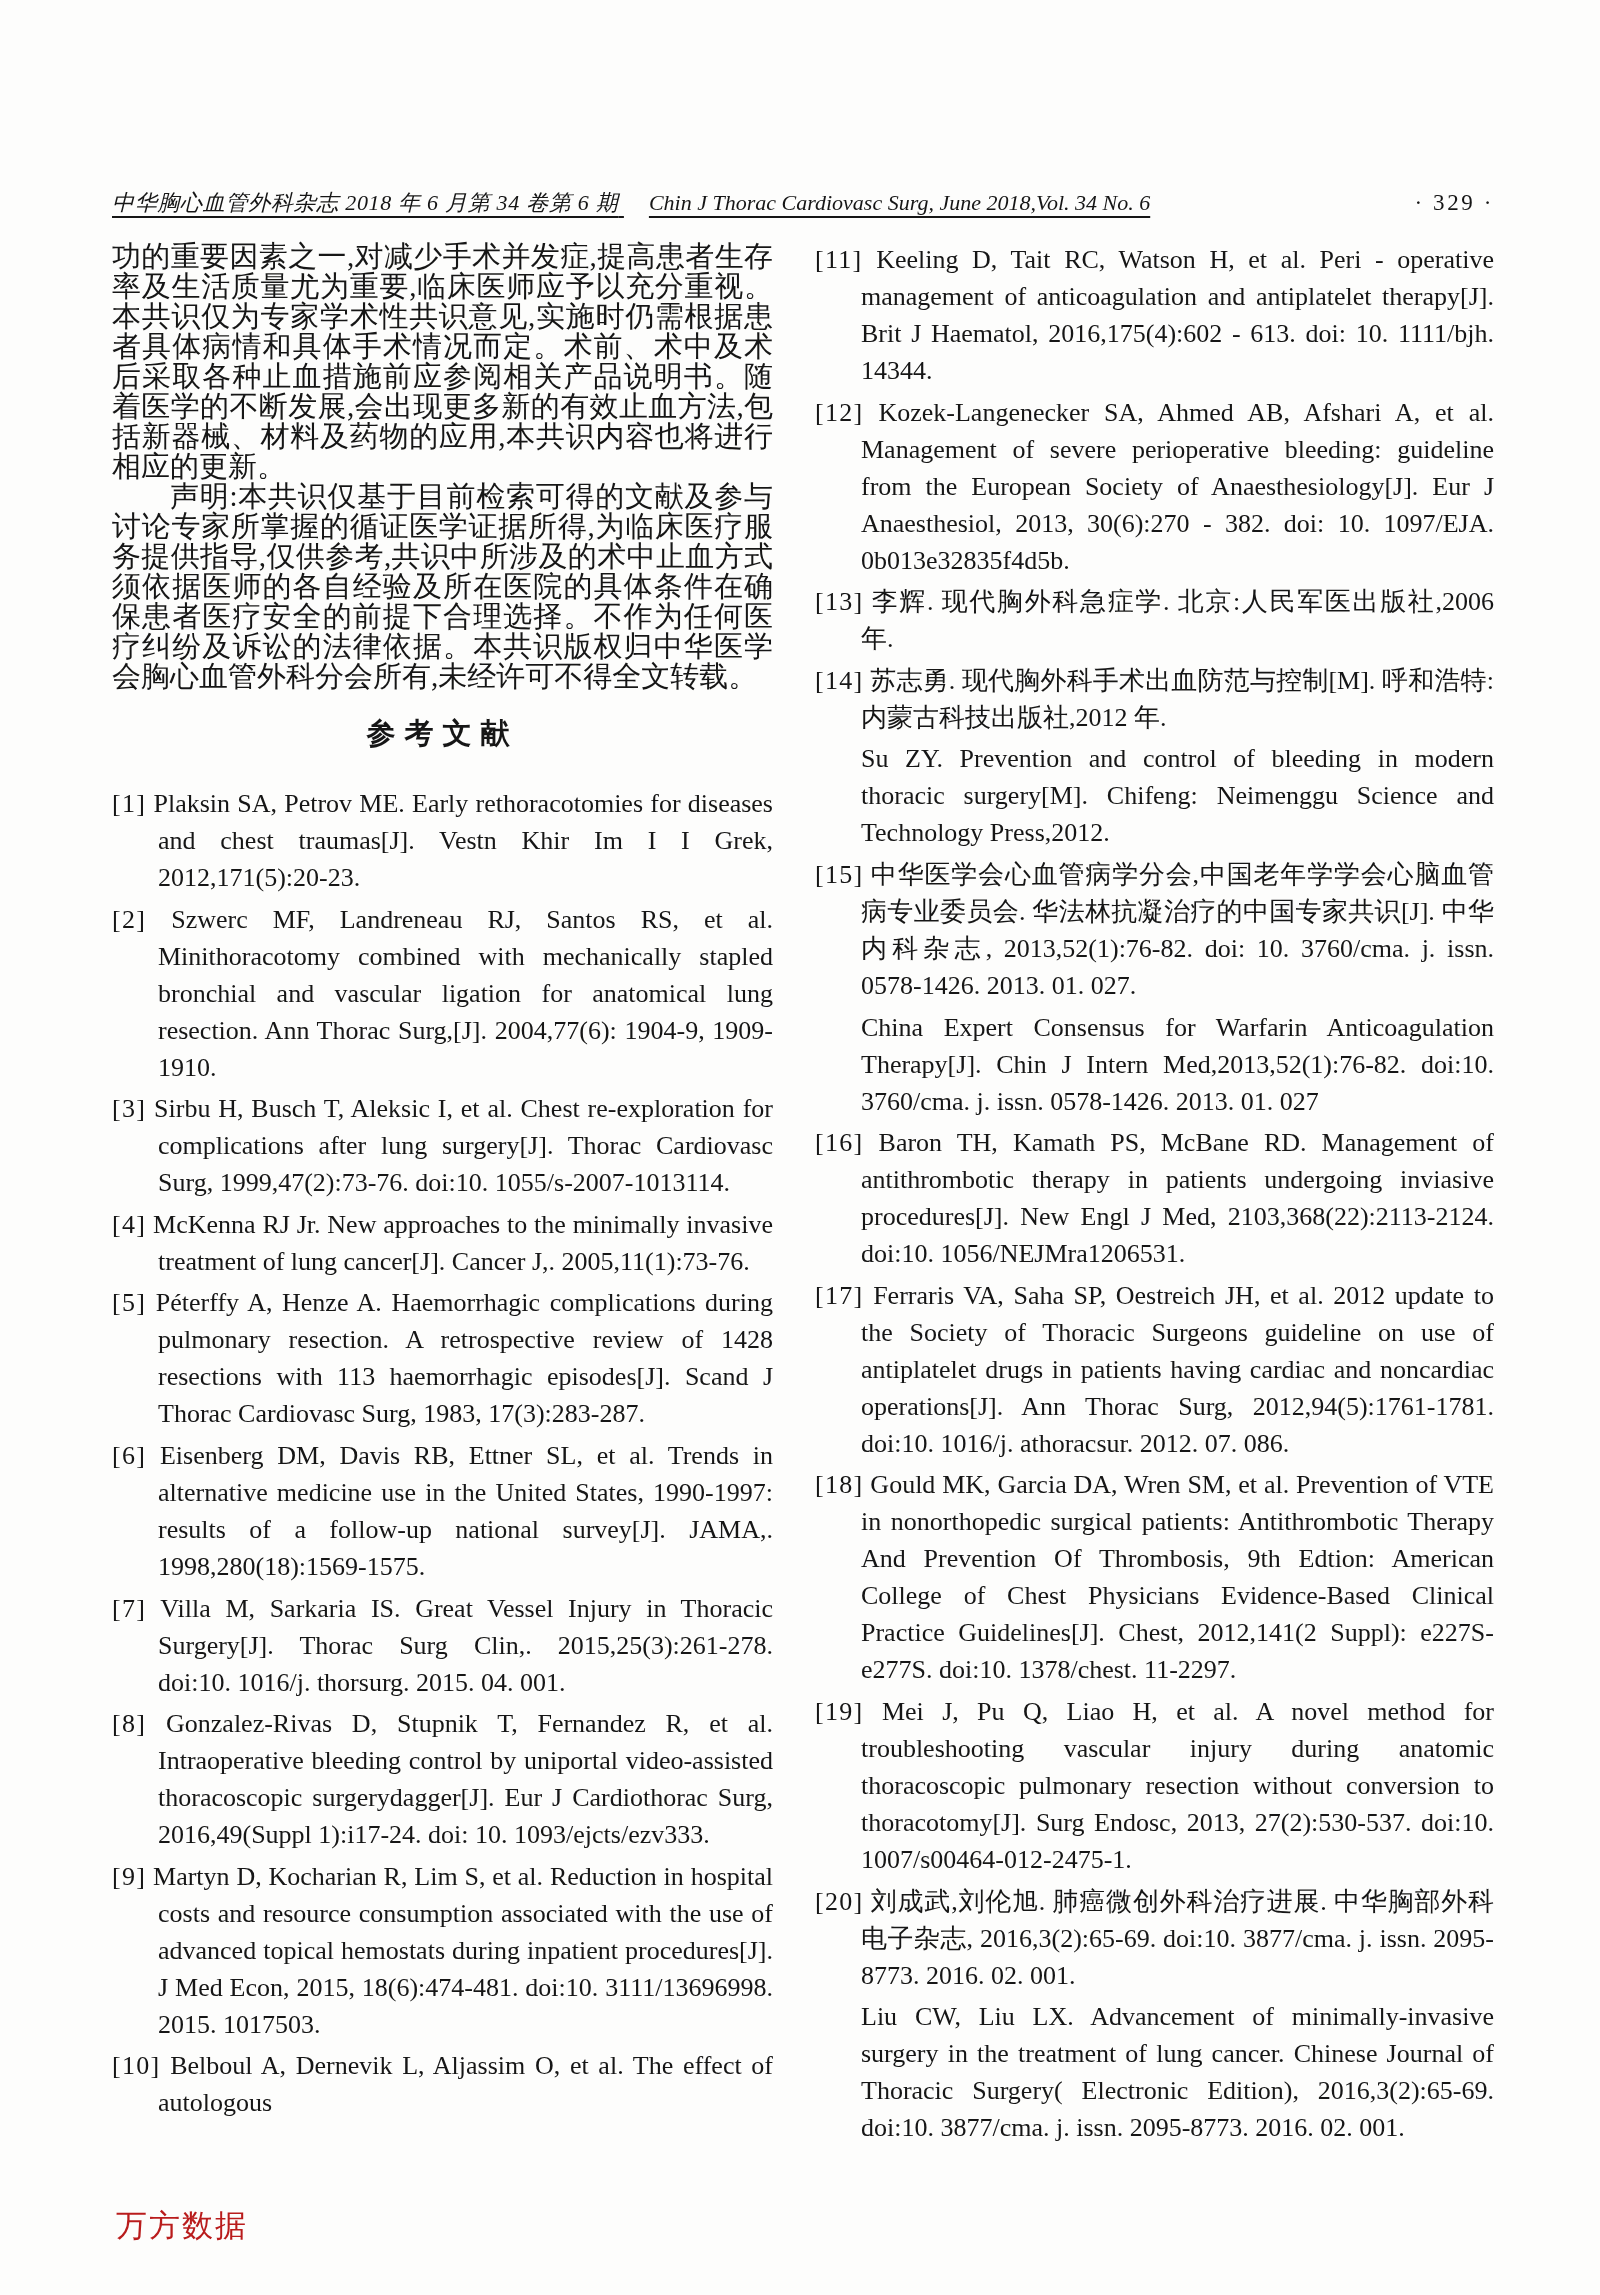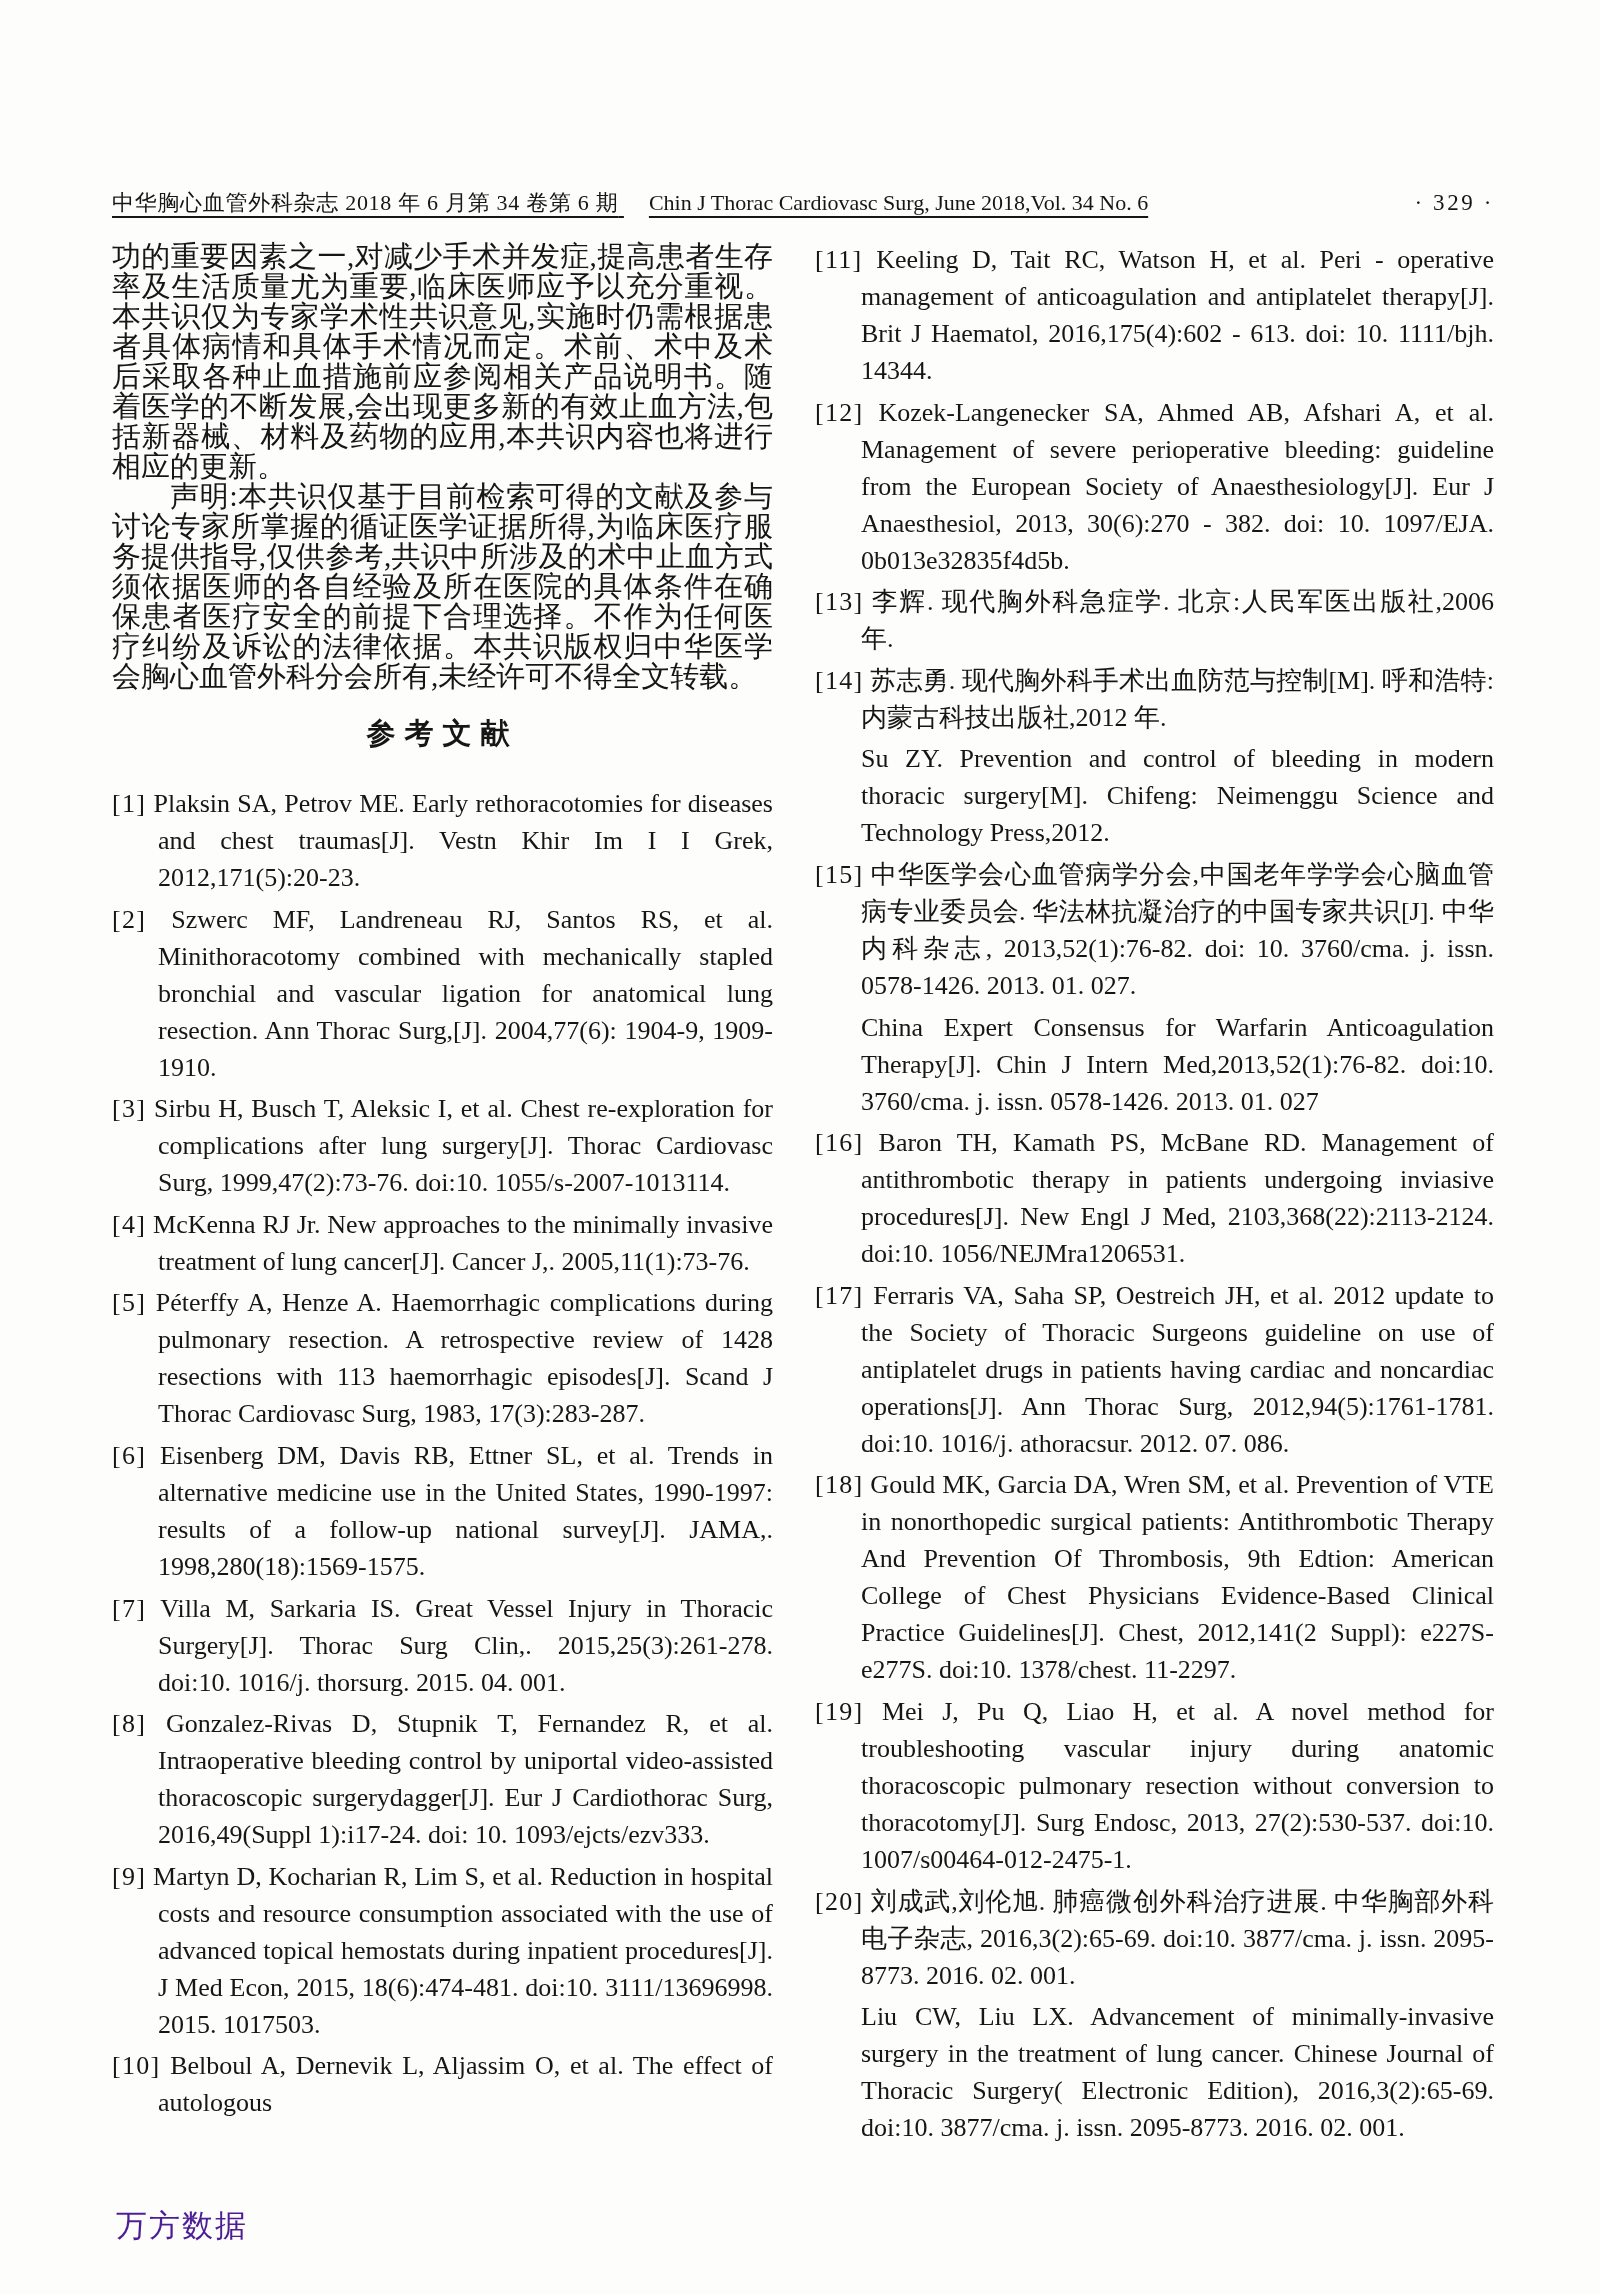--- a/index.html
+++ b/index.html
@@ -13,20 +13,21 @@
   }
   .header {
     position:absolute; top:188px; left:112px; width:1382px;
     display:flex; justify-content:space-between; align-items:baseline;
     font-size:22px; white-space:nowrap;
   }
   .header-journal {
     text-decoration:underline;
     text-underline-offset:5.9px;
     text-decoration-thickness:2px;
+    font-style:italic;
   }
   .header-journal .cn { letter-spacing:0.7px; }
   .header-journal .en { margin-left:25px; }
   .header-page { font-size:23px; letter-spacing:2.6px; }
 
   .columns {
     position:absolute; top:241px; left:112px; width:1382px;
     display:flex; gap:42px;
   }
   .col-left  { width:661px; }
@@ -48,21 +49,21 @@
     padding-left:46px; text-indent:-46px; margin:0 0 4.6px 0;
   }
   .ref-label { letter-spacing:1.3px; }
   .ref-cont, .ref-extra {
     font-size:26px; line-height:37px; text-align:justify;
     padding-left:46px; text-indent:0; margin:0 0 4.6px 0;
   }
   .watermark {
     position:absolute; left:116px; top:2205px;
     font-family:"Liberation Sans","DejaVu Sans",sans-serif;
-    font-size:31px; color:#4c1d95; letter-spacing:2px;
+    font-size:31px; color:#b91c1c; letter-spacing:2px;
   }
 </style>
 </head>
 <body>
 
 <div class="page">
 
   <div class="header">
     <span class="header-journal">
       <span class="cn">中华胸心血管外科杂志 2018 年 6 月第 34 卷第 6 期</span>

